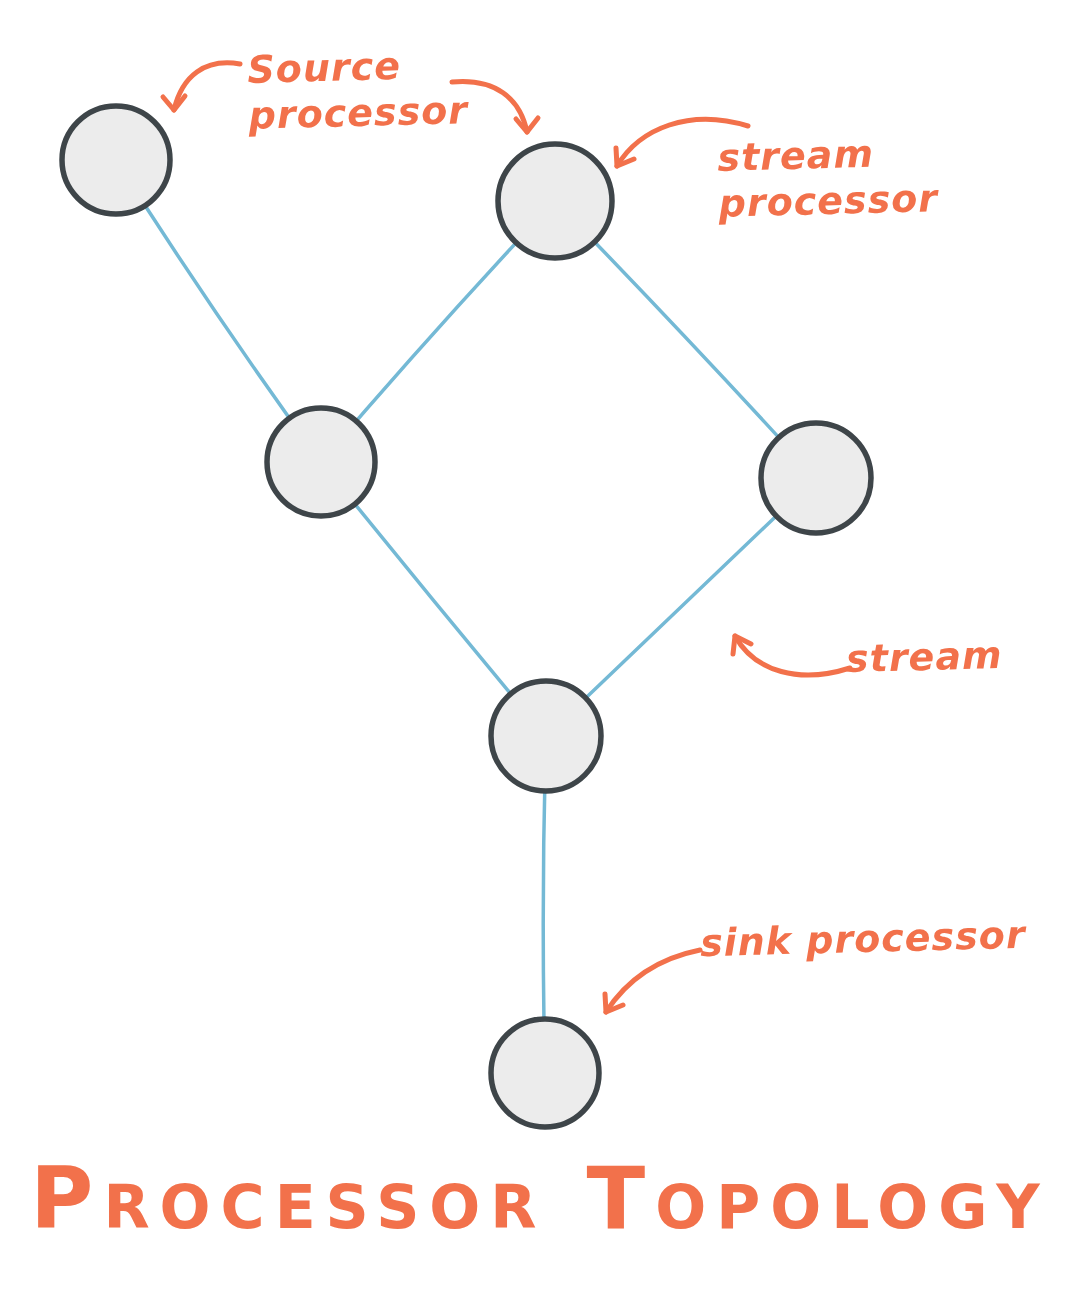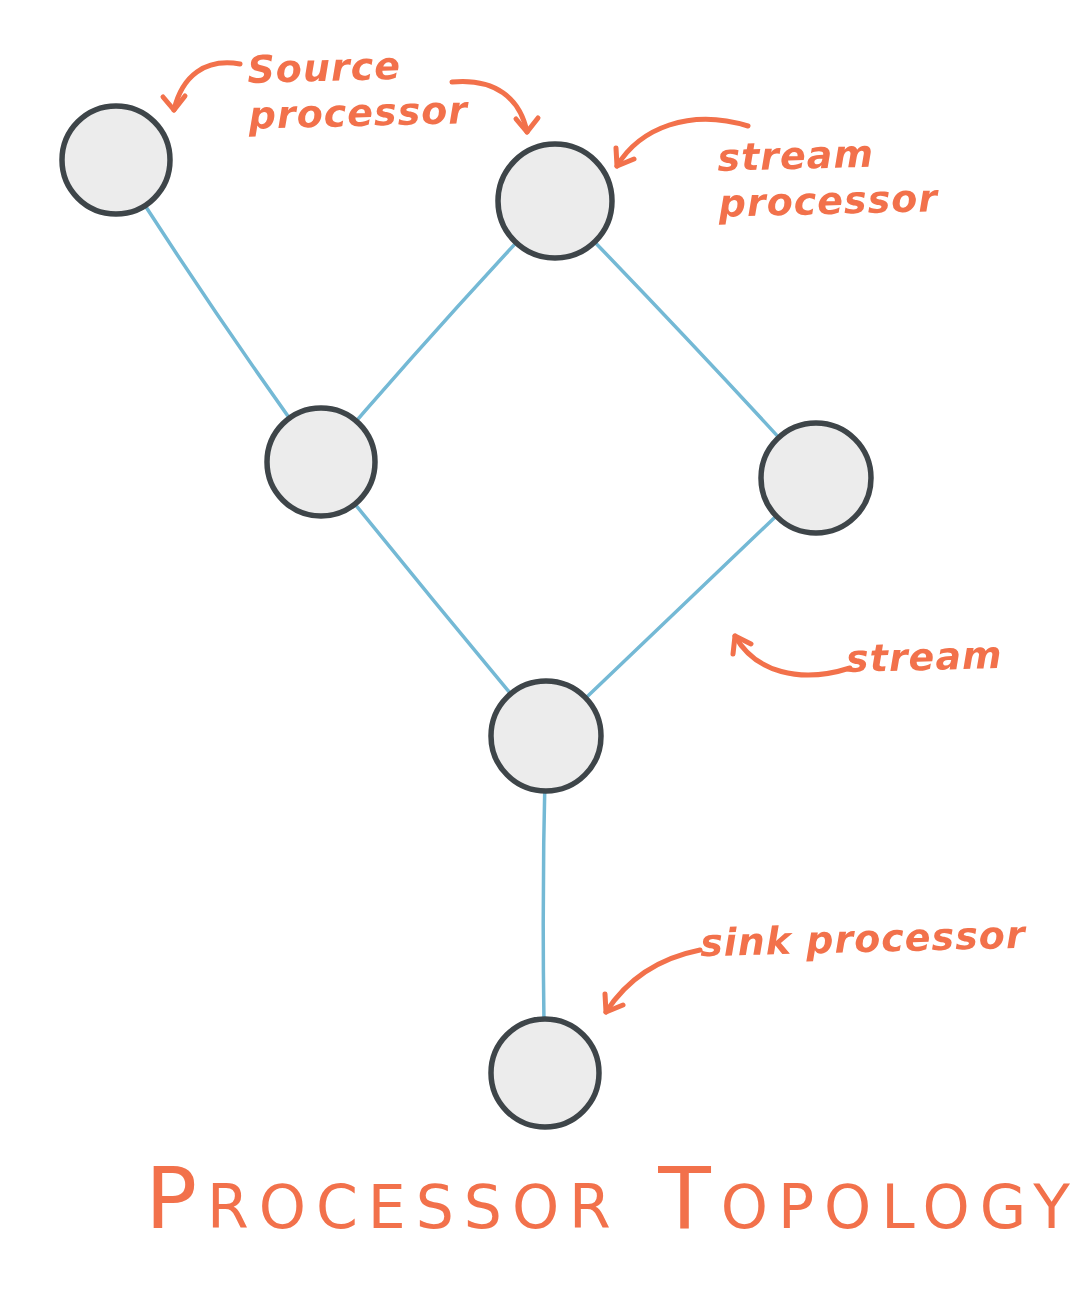--- a/index.html
+++ b/index.html
@@ -31,24 +31,24 @@
     transform: rotate(-1.5deg);
   }
   .label-source       { left: 248px; top: 44px;  }
   .label-streamproc   { left: 718px; top: 132px; }
   .label-stream       { left: 846px; top: 634px; }
   .label-sink         { left: 700px; top: 916px; }
   .diagram-title {
     position: absolute;
     left: 0; right: 0;
     top: 1148px;
-    text-align: right;
+    text-align: center;
     color: var(--accent, #F2714B);
     font-family: "DejaVu Sans", sans-serif;
-    font-weight: normal;
+    font-weight: bold;
     font-variant: small-caps;
     font-size: 86px;
     letter-spacing: 10px;
     white-space: nowrap;
   }
 </style>
 </head>
 <body>
 
 <div class="canvas">

